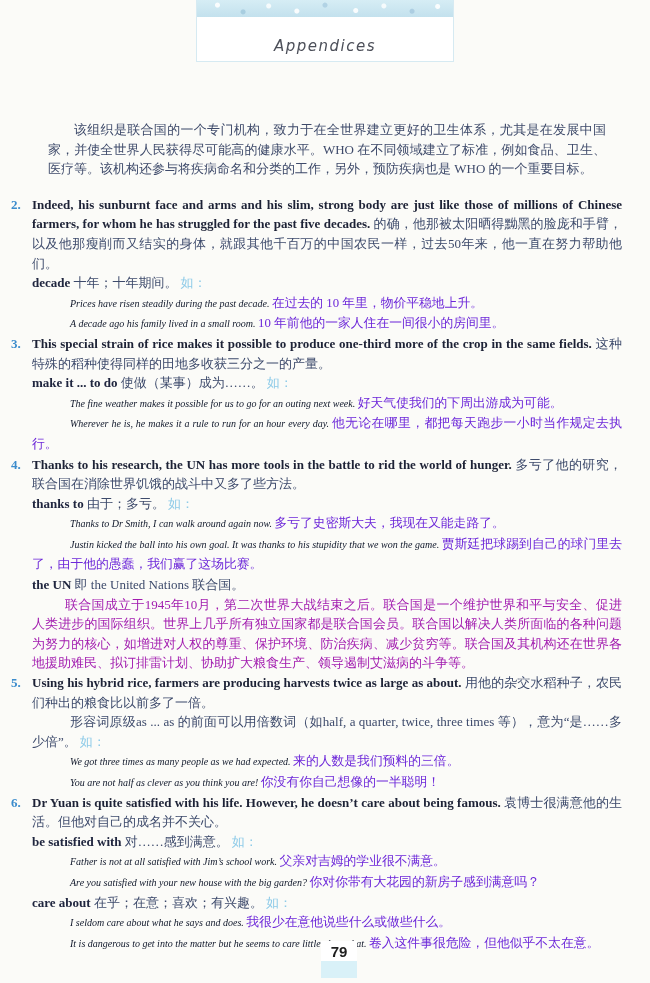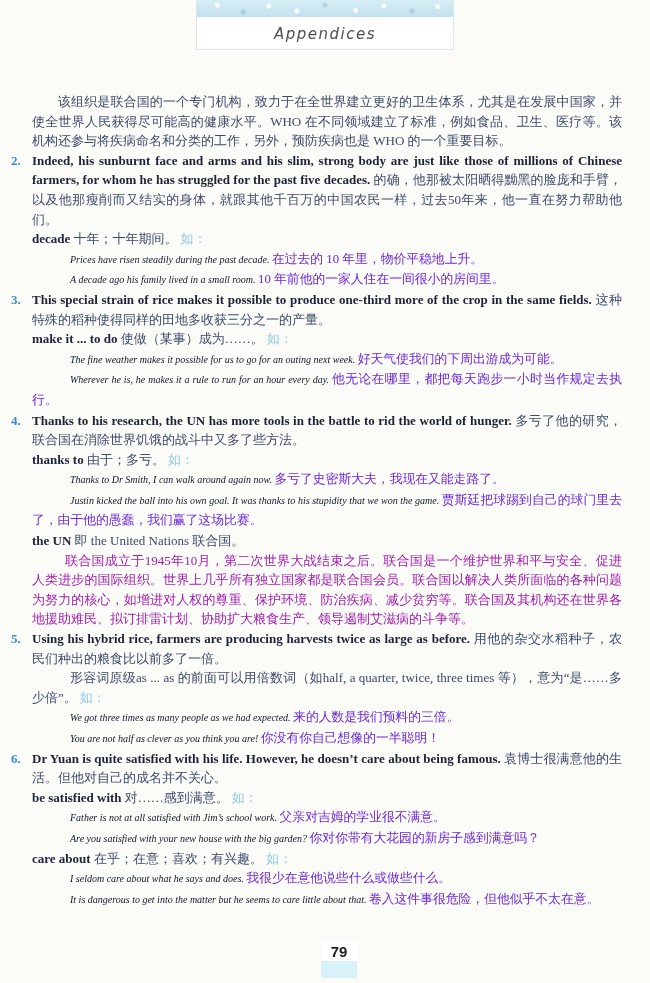--- a/index.html
+++ b/index.html
@@ -29,30 +29,30 @@
       radial-gradient(circle at 84% 66%, rgba(165,200,222,.8) 0 2px, transparent 3px),
       radial-gradient(circle at 94% 38%, rgba(255,255,255,.9) 0 2px, transparent 3px),
       linear-gradient(#d6edf5,#c3e1ed);
   }
   .header-title{
     text-align:center;
     font-family:"DejaVu Sans",sans-serif;
     font-style:italic;
     font-size:15px;color:#4c4f59;
     letter-spacing:1.5px;
-    padding:8px 0 6px;
+    padding:20px 0 6px;
   }
   
   .content{
     padding:42px 28px 0 32px;
     font-size:13px;line-height:19.6px;
     color:#3d4a6b;
     text-align:justify;
   }
-  .intro{margin:0;text-indent:26px;color:#3e4a6a;}
+  .intro{margin:16px;text-indent:26px;color:#3e4a6a;}
   .item{margin:0;}
   .item p{margin:0;}
   .head{margin-left:20px;position:relative;}
   .num{
     position:absolute;left:-21px;top:0;
     color:#3c8ccc;font-weight:bold;
   }
   .head-en{font-weight:bold;color:#1d2236;}
   .head-zh{color:#3d4a6b;}
   .entry{margin-left:40px;}
@@ -103,21 +103,21 @@
       </div>
       <div class="item">
         <p class="head"><span class="num">4.</span><span class="head-en">Thanks to his research, the UN has more tools in the battle to rid the world of hunger. </span><span class="head-zh">多亏了他的研究，联合国在消除世界饥饿的战斗中又多了些方法。</span></p>
         <p class="entry"><span class="entry-en">thanks to</span><span class="entry-zh"> 由于；多亏。</span><span class="marker">如：</span></p>
         <p class="example"><span class="ex-en">Thanks to Dr Smith, I can walk around again now. </span><span class="ex-zh">多亏了史密斯大夫，我现在又能走路了。</span></p>
         <p class="example"><span class="ex-en">Justin kicked the ball into his own goal. It was thanks to his stupidity that we won the game. </span><span class="ex-zh">贾斯廷把球踢到自己的球门里去了，由于他的愚蠢，我们赢了这场比赛。</span></p>
         <p class="entry"><span class="entry-en">the UN</span><span class="entry-zh"> 即 the United Nations 联合国。</span></p>
         <p class="unpara">联合国成立于1945年10月，第二次世界大战结束之后。联合国是一个维护世界和平与安全、促进人类进步的国际组织。世界上几乎所有独立国家都是联合国会员。联合国以解决人类所面临的各种问题为努力的核心，如增进对人权的尊重、保护环境、防治疾病、减少贫穷等。联合国及其机构还在世界各地援助难民、拟订排雷计划、协助扩大粮食生产、领导遏制艾滋病的斗争等。</p>
       </div>
       <div class="item">
-        <p class="head"><span class="num">5.</span><span class="head-en">Using his hybrid rice, farmers are producing harvests twice as large as before. </span><span class="head-zh">用他的杂交水稻种子，农民们种出的粮食比以前多了一倍。</span></p>
+        <p class="head"><span class="num">5.</span><span class="head-en">Using his hybrid rice, farmers are producing harvests twice as large as about. </span><span class="head-zh">用他的杂交水稻种子，农民们种出的粮食比以前多了一倍。</span></p>
         <p class="note"><span class="note-zh">形容词原级as ... as 的前面可以用倍数词（如half, a quarter, twice, three times 等），意为“是……多少倍”。</span><span class="marker">如：</span></p>
         <p class="example"><span class="ex-en">We got three times as many people as we had expected. </span><span class="ex-zh">来的人数是我们预料的三倍。</span></p>
         <p class="example"><span class="ex-en">You are not half as clever as you think you are! </span><span class="ex-zh">你没有你自己想像的一半聪明！</span></p>
       </div>
       <div class="item">
         <p class="head"><span class="num">6.</span><span class="head-en">Dr Yuan is quite satisfied with his life. However, he doesn’t care about being famous. </span><span class="head-zh">袁博士很满意他的生活。但他对自己的成名并不关心。</span></p>
         <p class="entry"><span class="entry-en">be satisfied with</span><span class="entry-zh"> 对……感到满意。</span><span class="marker">如：</span></p>
         <p class="example"><span class="ex-en">Father is not at all satisfied with Jim’s school work. </span><span class="ex-zh">父亲对吉姆的学业很不满意。</span></p>
         <p class="example"><span class="ex-en">Are you satisfied with your new house with the big garden? </span><span class="ex-zh">你对你带有大花园的新房子感到满意吗？</span></p>
         <p class="entry"><span class="entry-en">care about</span><span class="entry-zh"> 在乎；在意；喜欢；有兴趣。</span><span class="marker">如：</span></p>

